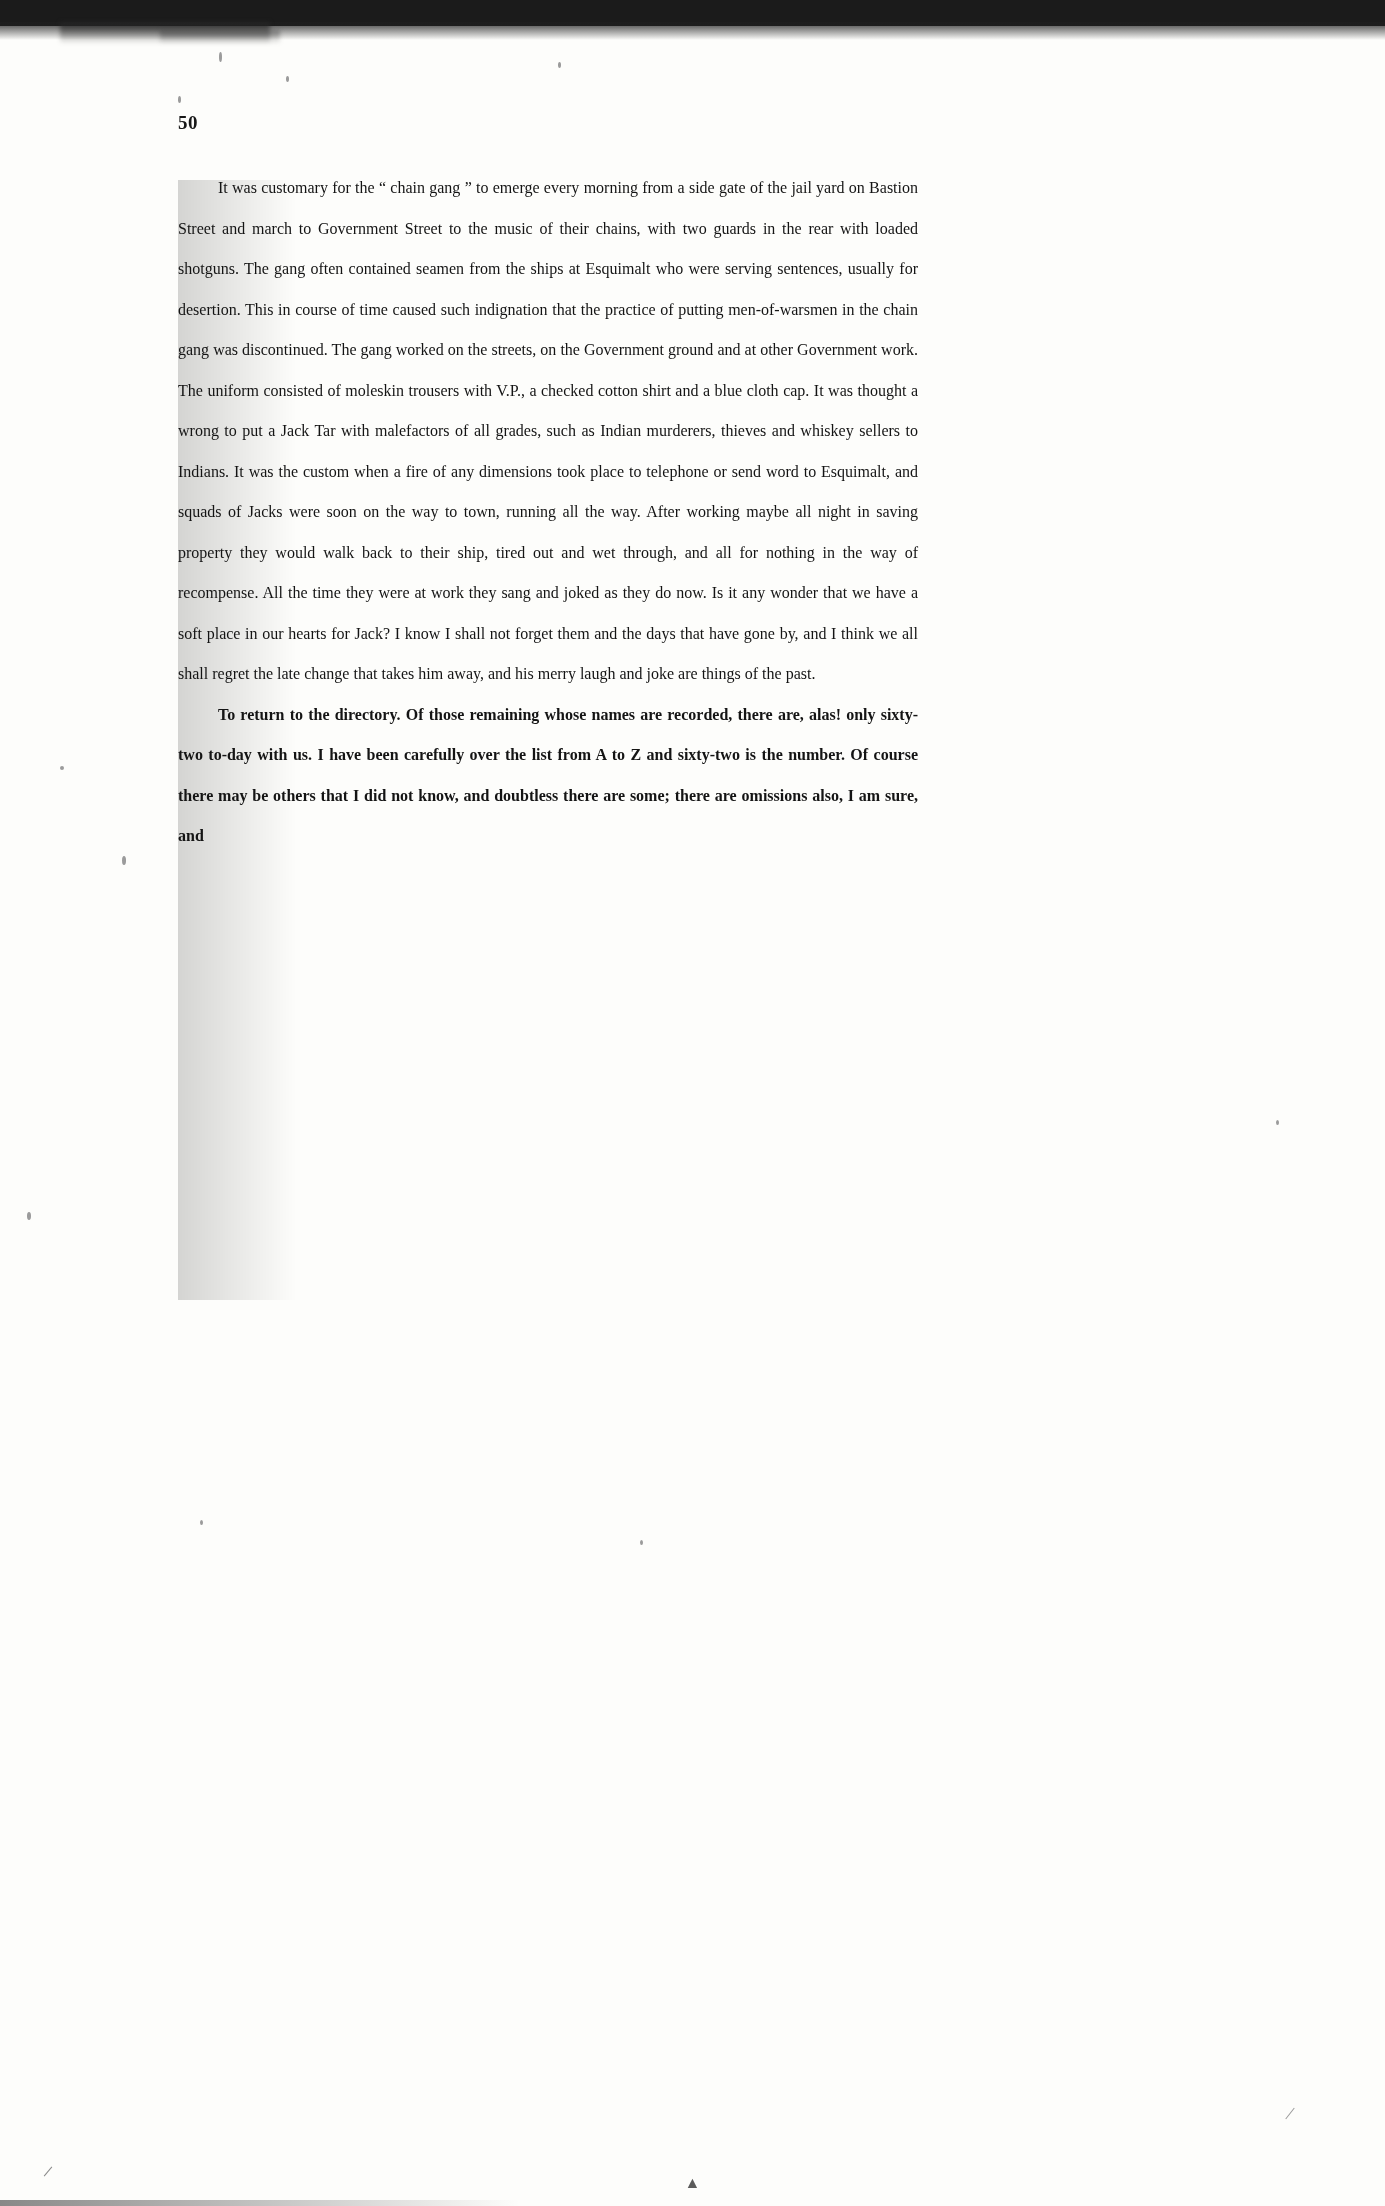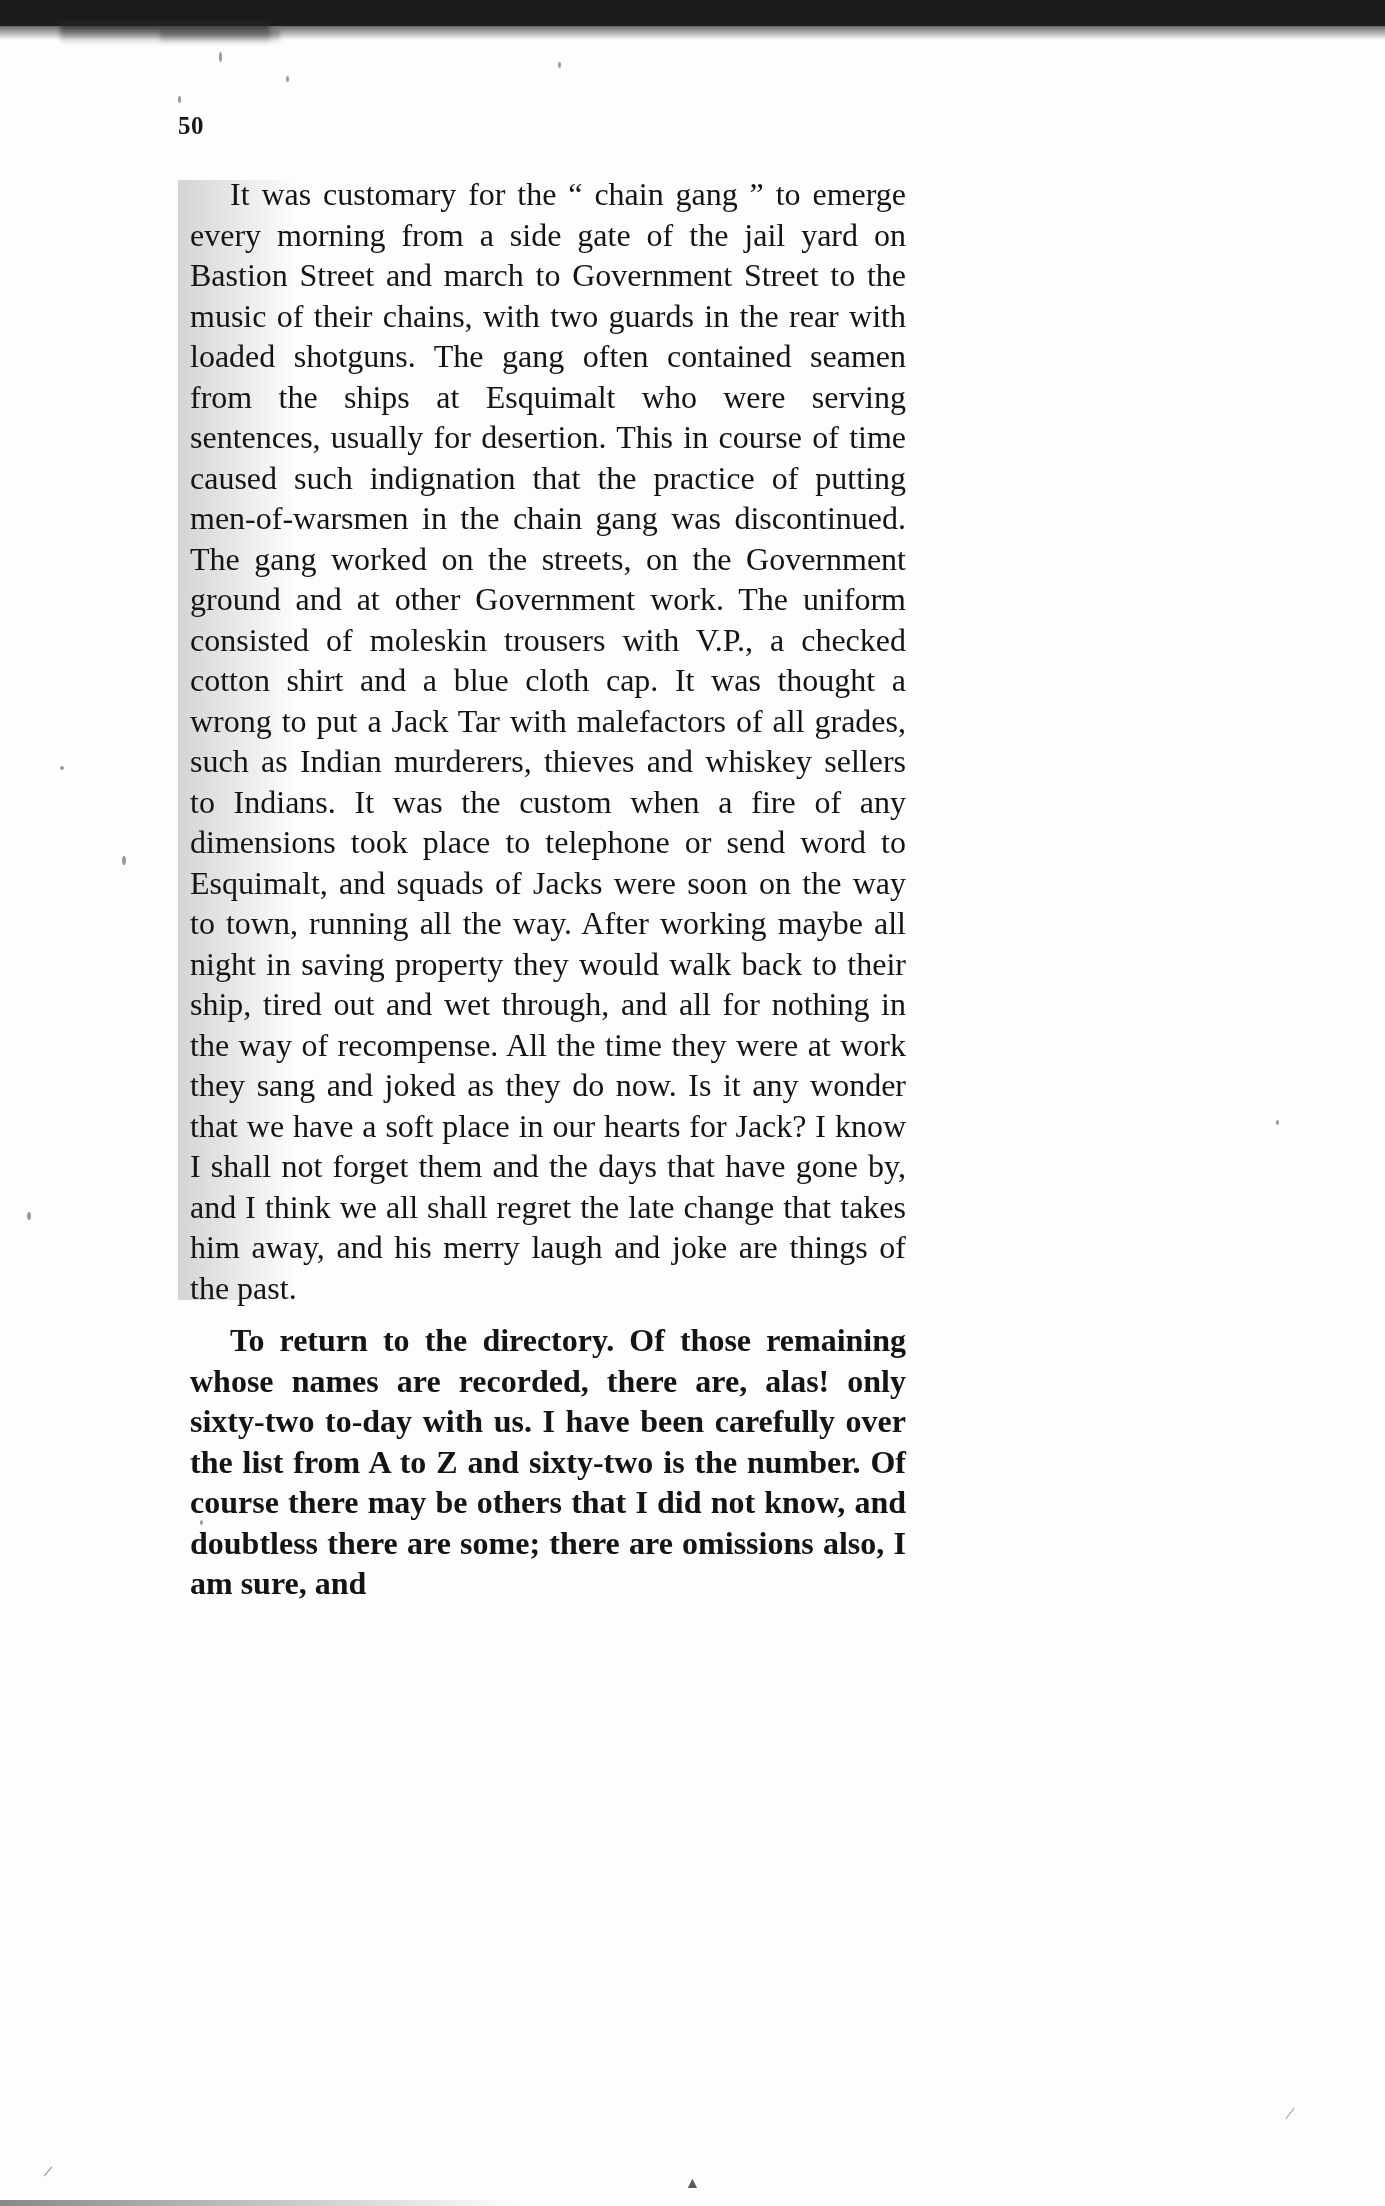--- a/index.html
+++ b/index.html
@@ -106,34 +106,34 @@
   }
 
   .page-header {
     display: flex;
     align-items: baseline;
     gap: 30px;
     margin: 0 0 34px 0;
     color: #171717;
   }
   .folio {
-    font-size: 25px;
+    font-size: 19px;
     font-weight: 700;
     letter-spacing: 0.5px;
   }
   .running-title {
     font-size: 27px;
     letter-spacing: 1.6px;
     font-weight: 400;
     white-space: nowrap;
   }
 
   .body-text p {
-    margin: 12px;
-    font-size: 32px;
+    margin: 0;
+    font-size: 16px;
     line-height: 40.5px;
     text-align: justify;
     text-justify: inter-word;
     color: #141414;
     text-indent: 40px;
     hyphens: none;
   }
   .body-text p + p {
     margin-top: 0;
     font-weight: bold;

